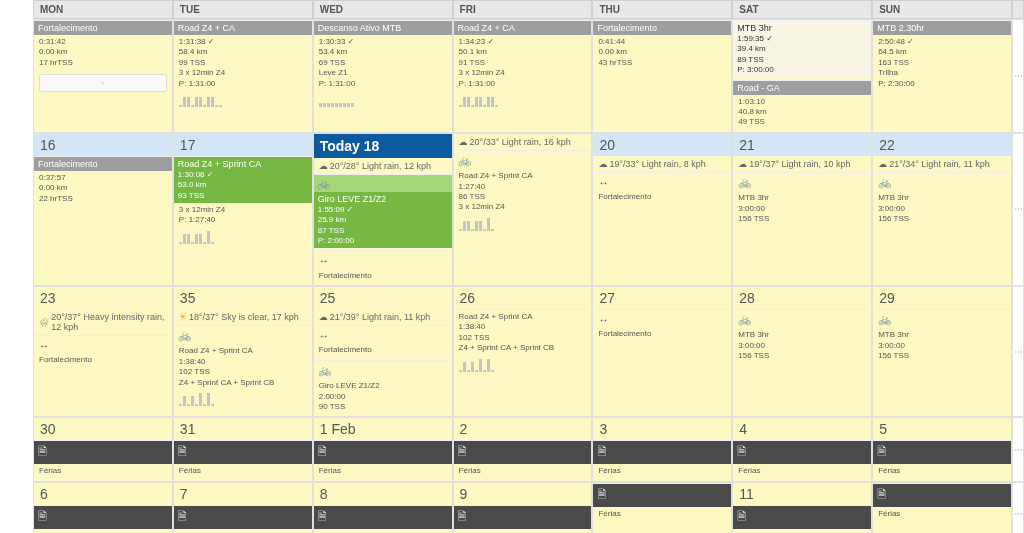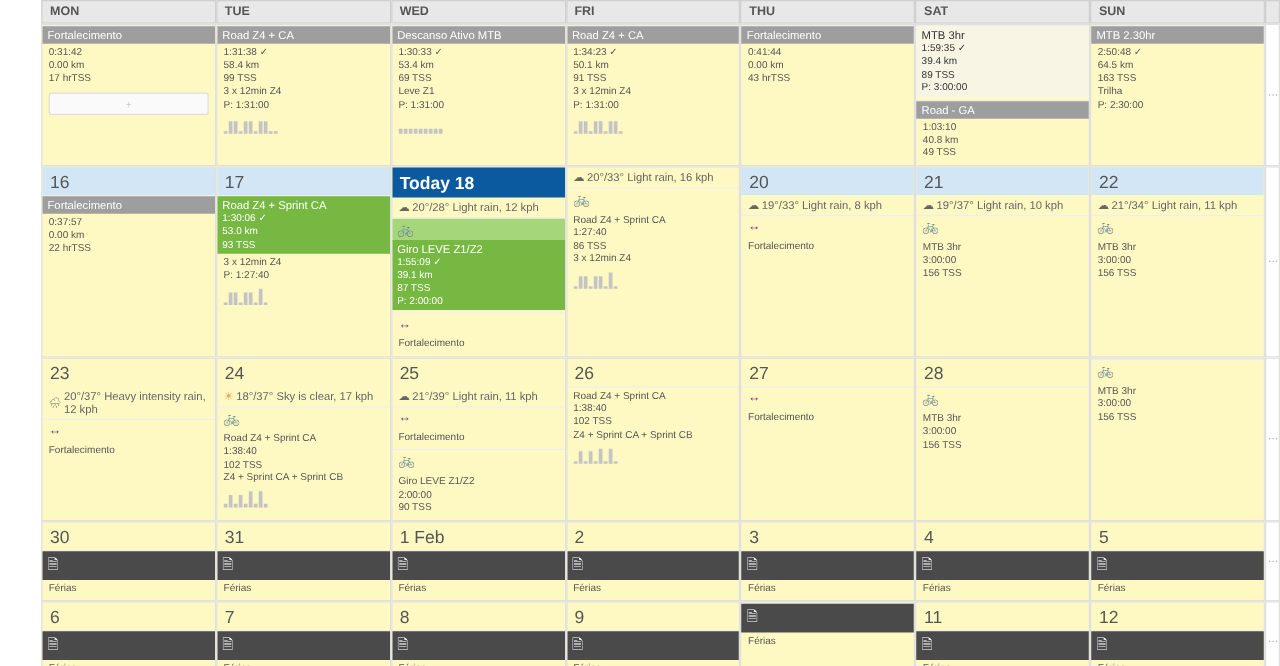--- a/index.html
+++ b/index.html
@@ -241,21 +241,21 @@
         <span>20°/28° Light rain, 12 kph</span>
       </div>
     <div class="workout">
         <div class="wk-head lgreen">
           <span class="bike-icon">🚲</span>
         </div>
       <div class="wk-head green">
           <span class="wk-title">Giro LEVE Z1/Z2</span>
       <div class="wk-stats inhead">
             <div>1:55:09 ✓</div>
-            <div>39.1 km</div>
+            <div>25.9 km</div>
             <div>87 TSS</div>
             <div>P: 2:00:00</div>
           </div>
         </div>
     </div>
     <div class="workout">
         <div class="wk-stats"><span class="strength-icon">↔</span></div>
       <div class="wk-stats">Fortalecimento</div>
       </div>
   </div>
@@ -335,21 +335,21 @@
     <div class="weather">
         <span class="rain-icon"></span>
         <span>20°/37° Heavy intensity rain, 12 kph</span>
       </div>
     <div class="workout">
         <div class="wk-stats"><span class="strength-icon">↔</span></div>
       <div class="wk-stats">Fortalecimento</div>
       </div>
   </div>
   <div class="day-cell">
-    <div class="day-num">24</div>
+    <div class="day-num">35</div>
     <div class="weather">
         <span class="sun-icon"></span>
         <span>18°/37° Sky is clear, 17 kph</span>
       </div>
     <div class="workout">
         <div class="wk-stats"><span class="bike-icon">🚲</span></div>
       <div class="wk-stats">
           <div>Road Z4 + Sprint CA</div>
           <div>1:38:40</div>
           <div>102 TSS</div>
@@ -421,20 +421,21 @@
     <div class="workout">
         <div class="wk-stats"><span class="bike-icon">🚲</span></div>
       <div class="wk-stats">
           <div>MTB 3hr</div>
           <div>3:00:00</div>
           <div>156 TSS</div>
         </div>
       </div>
   </div>
   <div class="day-cell">
+    <div class="day-num">29</div>
     <div class="workout">
         <div class="wk-stats"><span class="bike-icon">🚲</span></div>
       <div class="wk-stats">
           <div>MTB 3hr</div>
           <div>3:00:00</div>
           <div>156 TSS</div>
         </div>
       </div>
   </div>
   <div class="day-extra">
@@ -555,21 +556,20 @@
   <div class="day-cell">
       <div class="day-num">11</div>
     <div class="workout">
         <div class="wk-head dark">
           <span class="file-icon">🗎</span>
         </div>
         <div class="wk-stats">Férias</div>
       </div>
     </div>
   <div class="day-cell">
-      <div class="day-num">12</div>
     <div class="workout">
         <div class="wk-head dark">
           <span class="file-icon">🗎</span>
         </div>
         <div class="wk-stats">Férias</div>
       </div>
     </div>
   <div class="day-extra">
       <span class="dots">⋮</span>
     </div>

